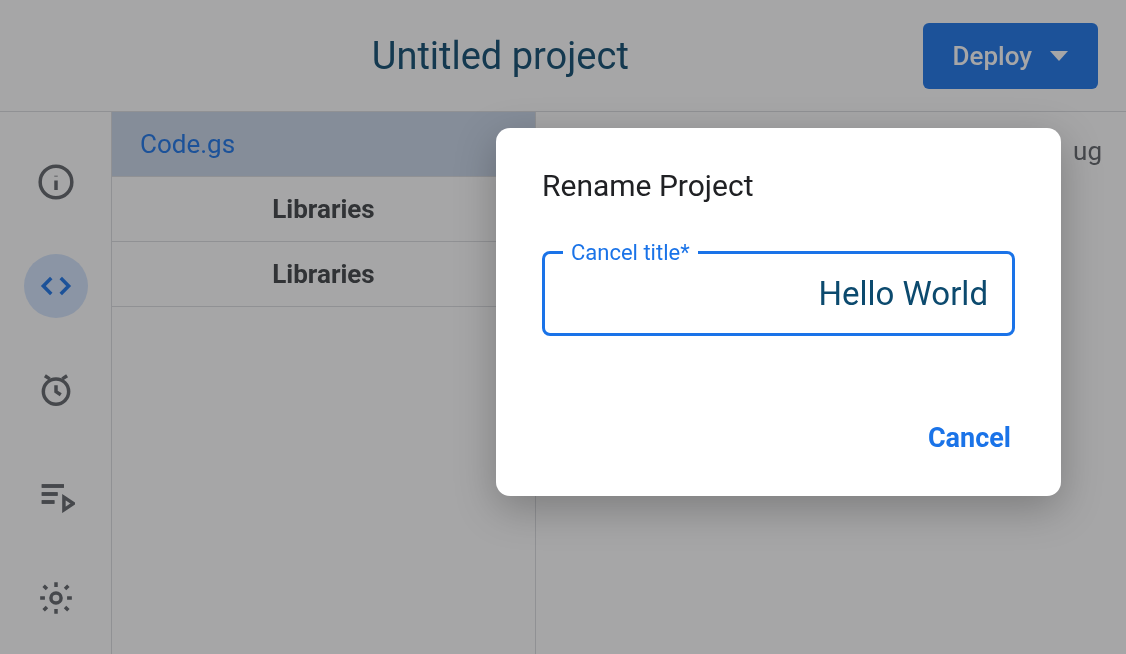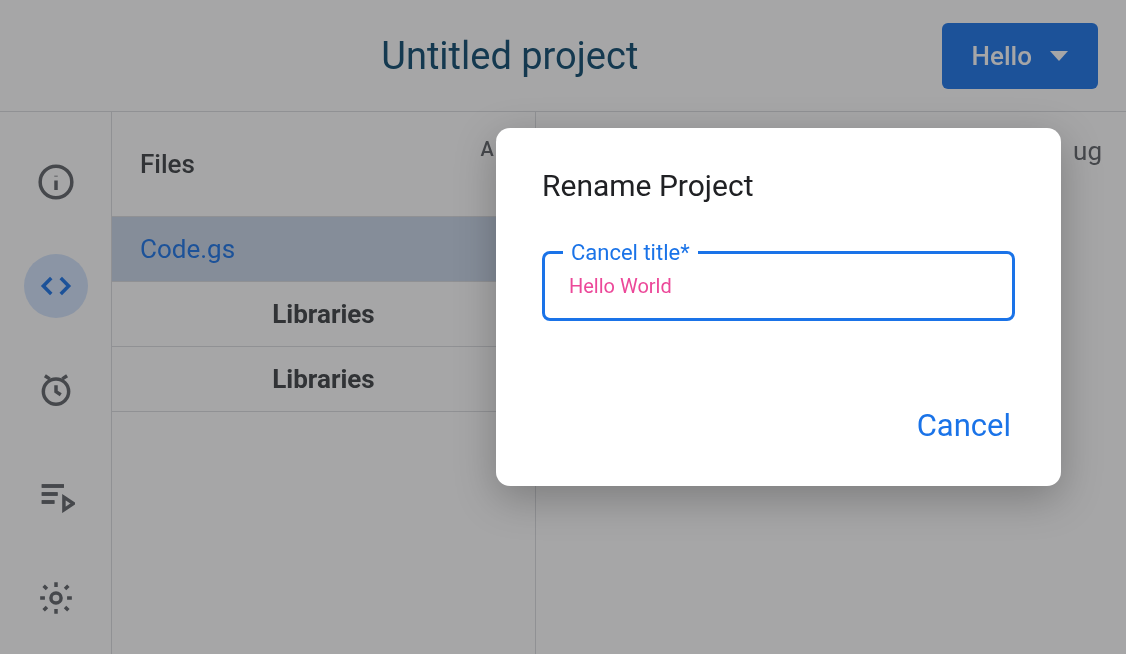--- a/index.html
+++ b/index.html
@@ -143,47 +143,48 @@
       background: #fff;
       padding: 0 8px;
       color: #1a73e8;
       font-size: 22px;
       font-weight: 400;
     }
     .field input {
       border: none;
       outline: none;
       width: 100%;
-      font-size: 20px;
-      color: #ec4899;
+      font-size: 33px;
+      color: #0c4a6e;
       font-family: inherit;
+      text-align: right;
     }
     .dialog-actions {
       display: flex;
       justify-content: flex-end;
       gap: 44px;
       margin-top: 78px;
     }
     .text-btn {
       background: none;
       border: none;
       color: #1a73e8;
-      font-size: 31px;
-      font-weight: 400;
+      font-size: 27px;
+      font-weight: 700;
       cursor: pointer;
       padding: 8px 4px;
     }
   </style>
 </head>
 <body>
 
 <div class="header">
   <span class="project-name">Untitled project</span>
   <button class="deploy-btn">
-    <span>Hello</span>
+    <span>Deploy</span>
     <span class="arrow"></span>
   </button>
 </div>
 
 <div class="content">
   <div class="rail">
     <div class="rail-item">
       <svg class="rail-icon" viewBox="0 0 24 24">
           <circle cx="12" cy="12" r="10"></circle>
           <path d="M12 8v0.5M12 11v6"></path>
@@ -208,31 +209,20 @@
     </div>
     <div class="rail-item">
       <svg class="rail-icon" viewBox="0 0 24 24">
           <circle cx="12" cy="12" r="3.2"></circle>
           <path d="M12 2v3M12 19v3M4.2 4.2l2.1 2.1M17.7 17.7l2.1 2.1M2 12h3M19 12h3M4.2 19.8l2.1-2.1M17.7 6.3l2.1-2.1"></path>
         </svg>
     </div>
   </div>
 
   <div class="side-panel">
-    <div class="files-header">
-      <span>Files</span>
-      <span class="sort-icon">
-        <span class="a">A</span>
-          <span class="z">Z</span>
-        <span class="arrows">
-            <span class="up"></span>
-            <span class="dn"></span>
-          </span>
-      </span>
-    </div>
     <div class="file-row selected">
       <span>Code.gs</span>
     </div>
     <div class="section-row">
       <span>Libraries</span>
     </div>
     <div class="section-row">
       <span>Libraries</span>
     </div>
   </div>

